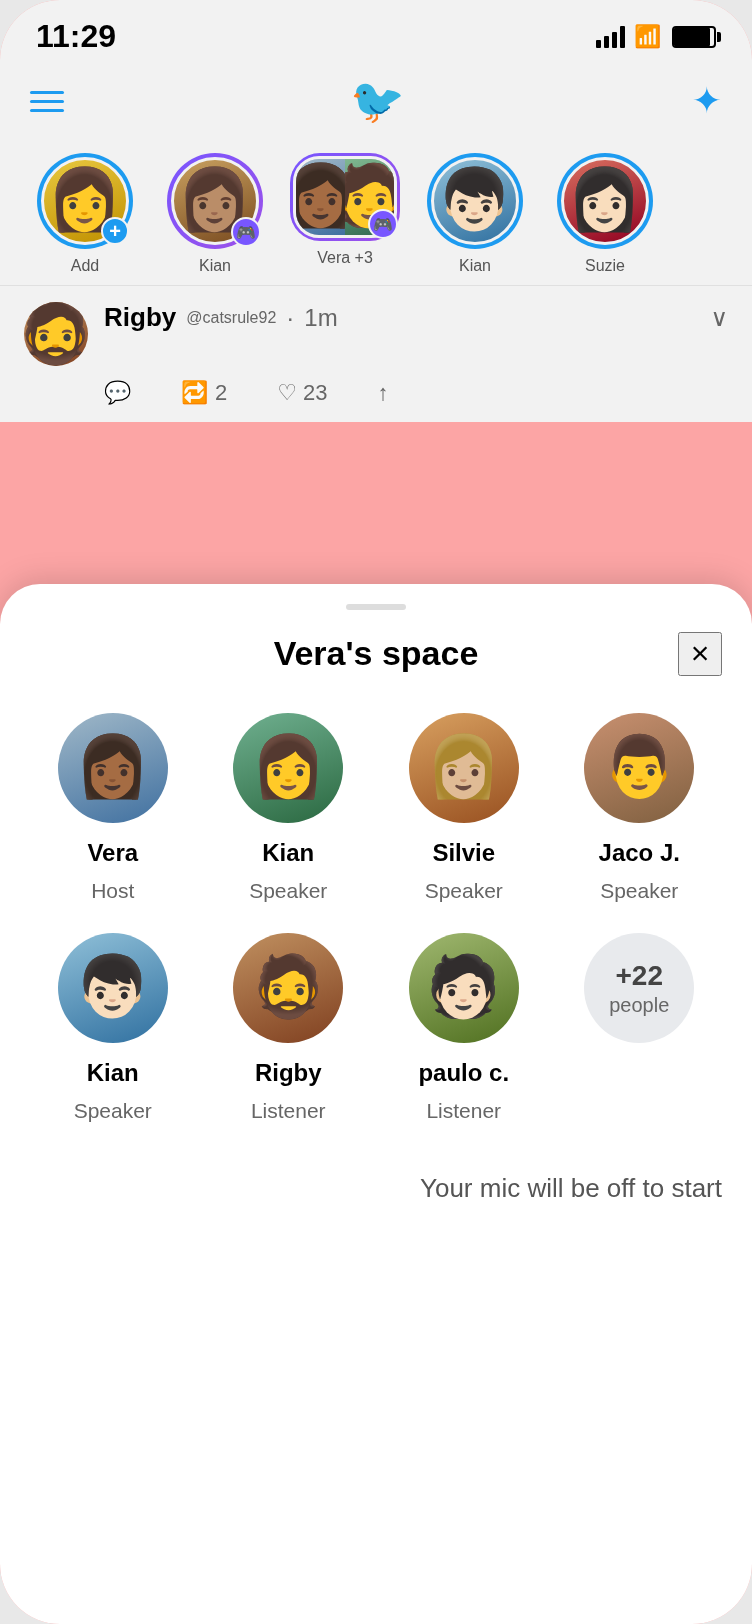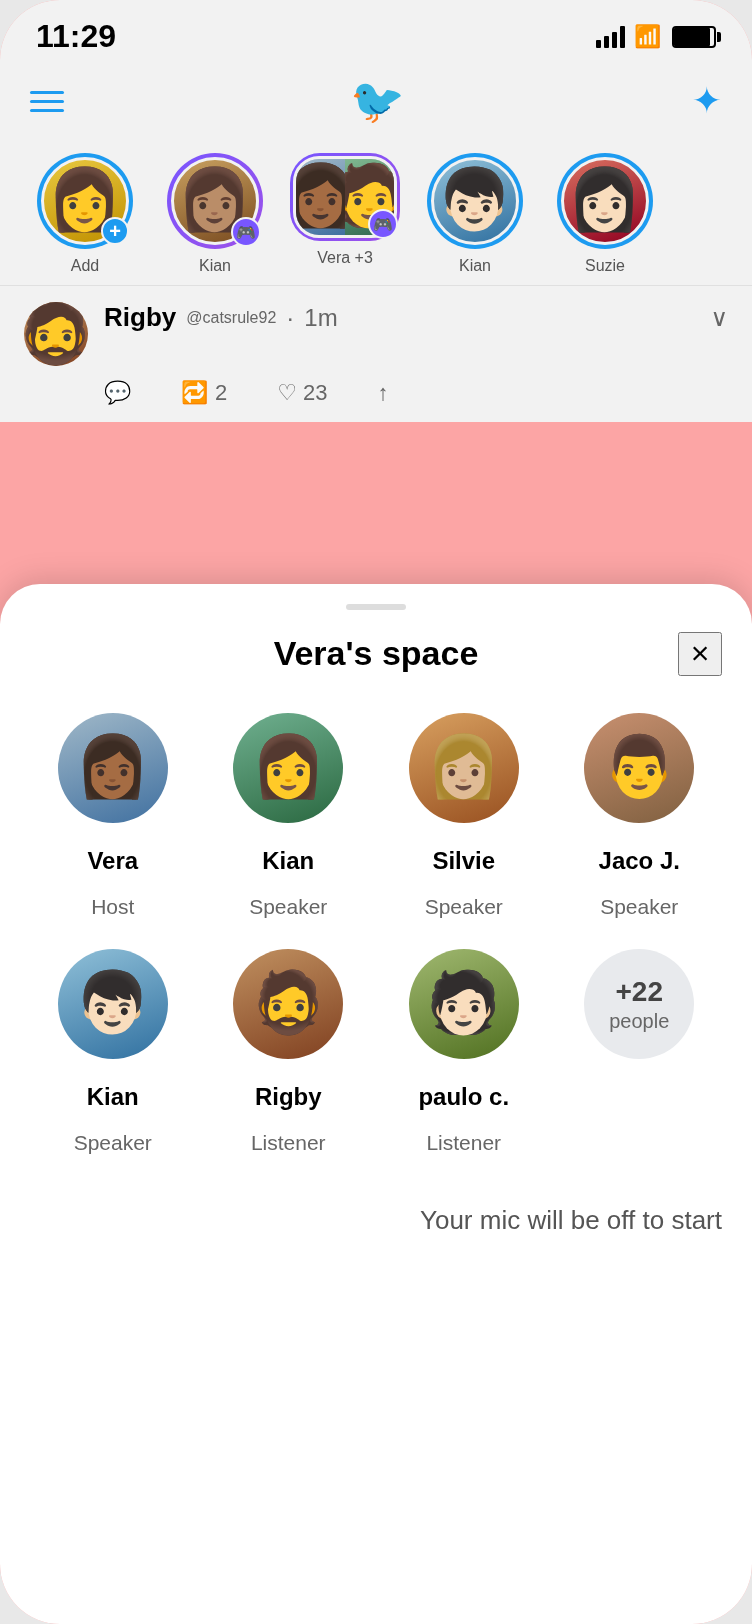--- a/index.html
+++ b/index.html
@@ -375,21 +375,21 @@
       display: grid;
       grid-template-columns: repeat(4, 1fr);
       gap: 30px 10px;
       margin-bottom: 50px;
     }
 
     .participant-item {
       display: flex;
       flex-direction: column;
       align-items: center;
-      gap: 24px;
+      gap: 16px;
     }
 
     .participant-avatar {
       width: 110px;
       height: 110px;
       border-radius: 50%;
       overflow: hidden;
     }
 
     .participant-name {

